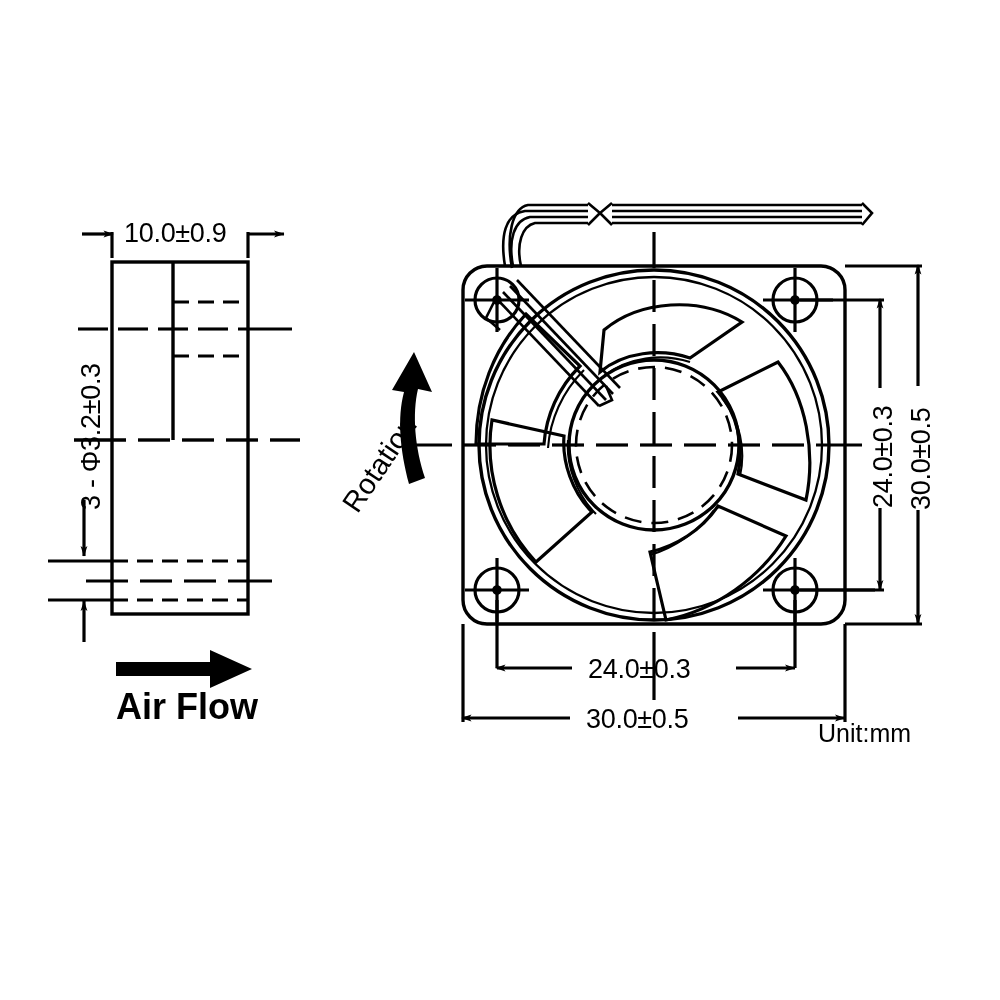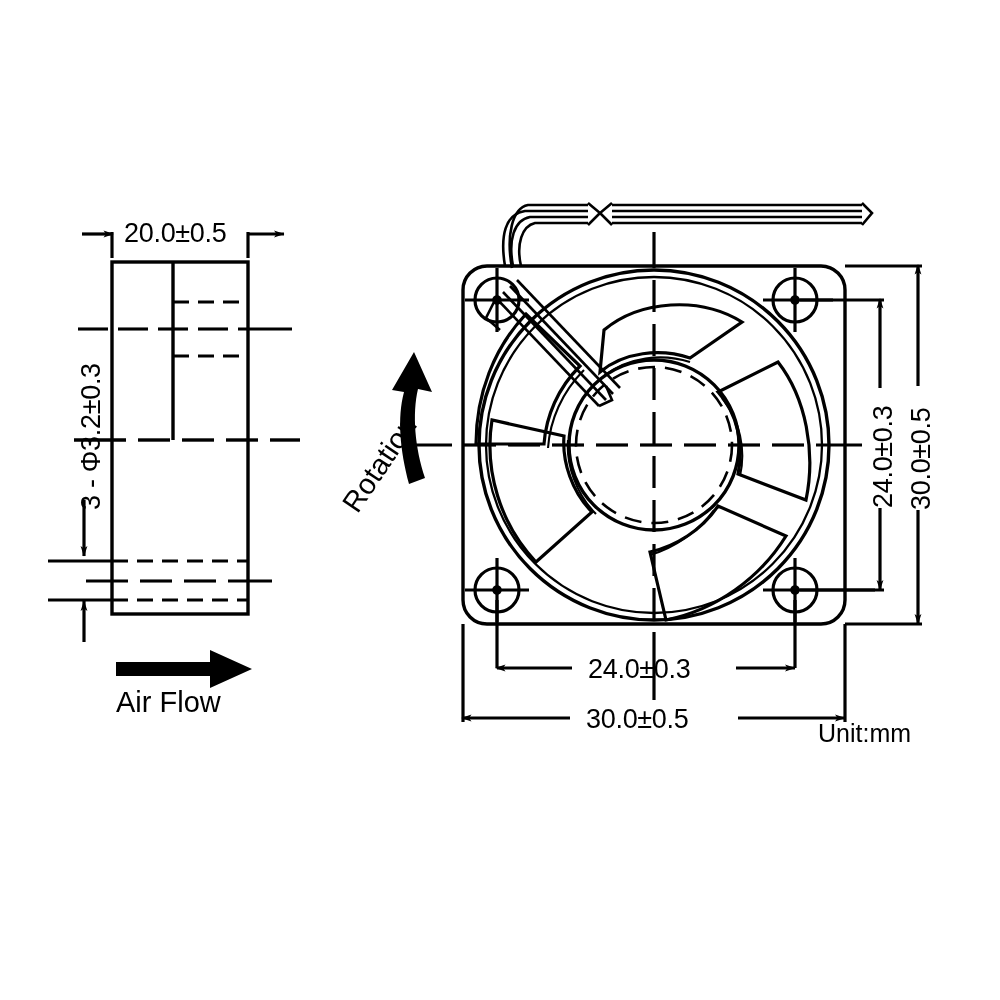--- a/index.html
+++ b/index.html
@@ -2,21 +2,21 @@
 <html><head>
 <meta charset="utf-8">
 <style>
   html,body{margin:0;padding:0;background:#ffffff;}
   body{width:1000px;height:1000px;overflow:hidden;font-family:"Liberation Sans",sans-serif;}
   #stage{position:relative;width:1000px;height:1000px;background:#ffffff;}
   svg#drawing{position:absolute;left:0;top:0;width:1000px;height:1000px;}
   .lbl{position:absolute;color:#000;font-family:"Liberation Sans",sans-serif;white-space:nowrap;}
   .dimtxt{font-size:27px;letter-spacing:-0.3px;}
   .unittxt{font-size:25px;}
-  .flowtxt{font-size:29px;}
+  .flowtxt{font-size:36px;font-weight:bold;}
   .rottxt{font-size:29px;}
   .vert90{transform-origin:0 0;}
 </style>
 </head>
 <body>
 
 <div id="stage">
 
   <svg id="drawing" viewBox="0 0 1000 1000" xmlns="http://www.w3.org/2000/svg">
     <defs>
@@ -243,21 +243,21 @@
 
         <g>
           <path d="M409,484 C400,450 397,418 404,392 L392,390 L414,352 L432,392 L418,389
                    C412,414 415,448 425,478 Z" fill="#000" stroke="none"></path>
         </g>
       </g>
 
     </g>
   </svg>
 
-  <div class="lbl dimtxt" style="left:124px; top:218px;">20.0±0.5</div>
+  <div class="lbl dimtxt" style="left:124px; top:218px;">10.0±0.9</div>
 
   <div class="lbl dimtxt vert90" style="left:76px; top:510px; transform:rotate(-90deg);">3 - Φ3.2±0.3</div>
 
   <div class="lbl flowtxt" style="left:116px; top:686px;">Air Flow</div>
 
   <div class="lbl rottxt vert90" style="left:336px; top:500px; transform:rotate(-56deg);">Rotation</div>
 
   <div class="lbl dimtxt" style="left:588px; top:654px;">24.0±0.3</div>
 
   <div class="lbl dimtxt" style="left:586px; top:704px;">30.0±0.5</div>

